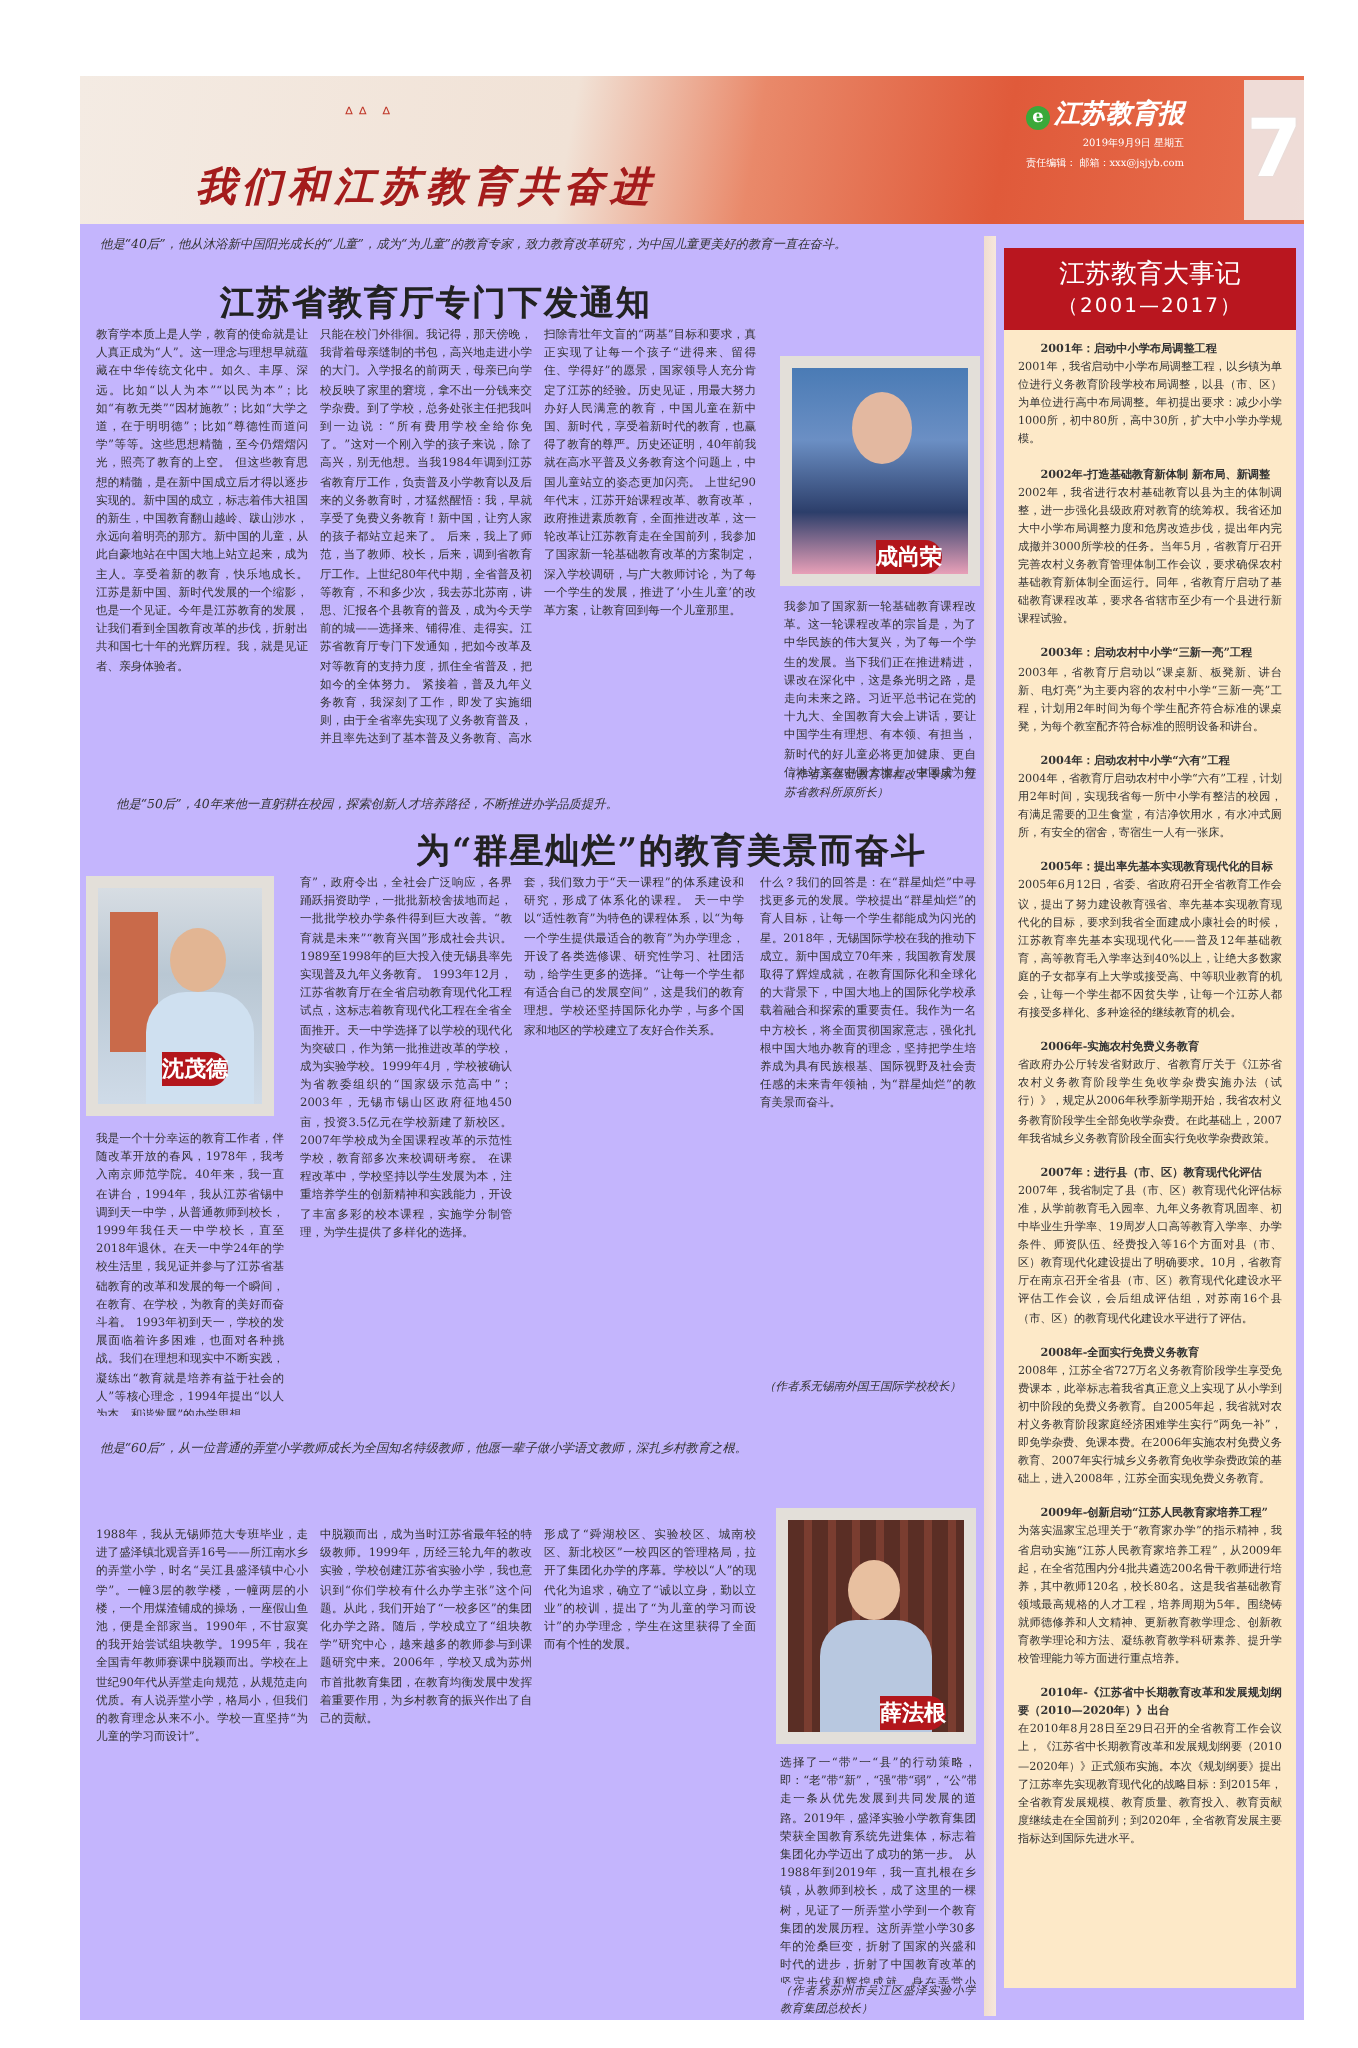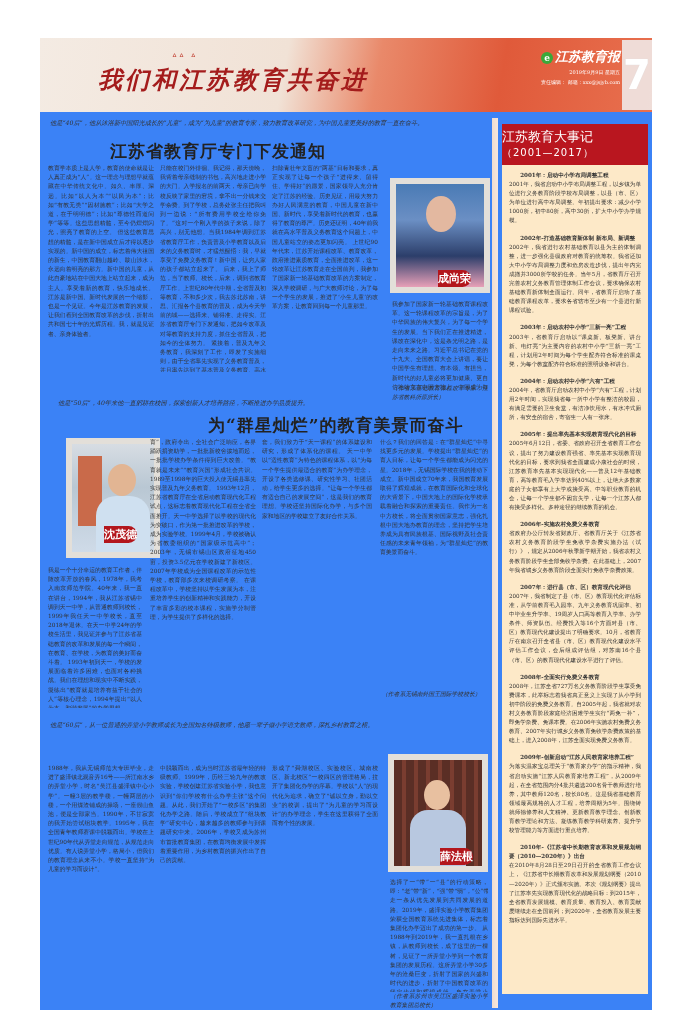--- a/index.html
+++ b/index.html
@@ -1,34 +1,34 @@
 <!DOCTYPE html>
 <html><head>
 <meta charset="utf-8">
 <style>
 *{box-sizing:border-box;margin:0;padding:0}
 body{width:679px;height:1024px;background:#fff;font-family:"DejaVu Serif",serif;overflow:hidden;position:relative}
-.page{position:absolute;left:40px;top:38px;width:612px;height:972px;background:#3b82f6}
+.page{position:absolute;left:40px;top:38px;width:612px;height:972px;background:#c4b5fd}
 .banner{position:absolute;left:0;top:0;width:612px;height:74px;background:linear-gradient(100deg,#f4ebe3 0%,#f1e2d6 40%,#e9896a 55%,#e05a3a 75%,#e8704f 100%);overflow:hidden}
 .banner .swoosh{position:absolute;left:230px;top:-40px;width:500px;height:120px;border-radius:50%;border-top:14px solid rgba(255,255,255,.35);transform:rotate(6deg)}
-.banner .title{position:absolute;left:58px;top:26px;font-size:24px;color:#a41c1c;font-style:italic;letter-spacing:3px;font-weight:bold}
+.banner .title{position:absolute;left:58px;top:42px;font-size:20px;color:#a41c1c;font-style:italic;letter-spacing:3px;font-weight:bold}
 .banner .birds{position:absolute;left:132px;top:14px;font-size:9px;color:#c0392b;letter-spacing:2px}
-.masthead{position:absolute;left:470px;top:10px;width:110px;text-align:right}
+.masthead{position:absolute;left:442px;top:10px;width:110px;text-align:right}
 .masthead .logo{font-size:13px;color:#fff;font-style:italic;font-weight:bold}
 .masthead .logo .e{display:inline-block;width:12px;height:12px;border-radius:50%;background:#3aa83a;color:#fff;font-size:9px;text-align:center;line-height:12px;font-style:normal;margin-right:2px}
 .masthead .meta{font-size:5px;color:#fff;line-height:8px;margin-top:2px}
 .pagenum{position:absolute;left:582px;top:2px;width:30px;height:70px;background:rgba(240,240,240,.85);font-family:"DejaVu Sans",sans-serif;font-size:40px;font-weight:bold;color:#fff;text-align:center;line-height:70px;text-shadow:0 0 1px #ddd}
 .lead{position:absolute;font-size:6.2px;color:#333;font-style:italic;line-height:9px}
 .h1{position:absolute;font-size:17px;font-weight:bold;color:#222;letter-spacing:1px}
 .col{position:absolute;font-size:5.8px;color:#333;line-height:9.2px;text-align:justify;overflow:hidden}
 .photo{position:absolute;background:#e3dfd9;padding:6px}
 .photo .img{width:100%;height:100%;position:relative;overflow:hidden}
 .nametag{position:absolute;font-size:11px;font-weight:bold;color:#fff;background:#b3161c;padding:1px 0;border-radius:0 10px 10px 0;font-family:"DejaVu Serif",serif}
 .sidebar{position:absolute;left:462px;top:86px;width:146px;height:870px;background:#fde9c8}
-.sidebar .shead{background:#b9161f;color:#fff;text-align:left;padding:4px 0 5px}
+.sidebar .shead{background:#b9161f;color:#fff;text-align:center;padding:4px 0 5px}
 .sidebar .shead .t1{font-size:13px;font-family:"DejaVu Sans",sans-serif}
 .sidebar .shead .t2{font-size:10px;font-family:"DejaVu Sans",sans-serif;letter-spacing:1px}
 .sidebar .entries{padding:6px 7px;font-size:5.6px;line-height:9.1px;color:#333;text-align:justify}
 .sidebar .entry{margin-bottom:8px}
 .sidebar .entry .yr{font-weight:bold;text-indent:2em}
 .sep{position:absolute;left:452px;top:80px;width:6px;height:890px;background:linear-gradient(90deg,#f0ddd0,#f7e7dc)}
 </style>
 </head>
 <body>
 
@@ -55,21 +55,21 @@
     <div class="img" style="background:linear-gradient(180deg,#4a7bb5 0%,#6b8fc4 35%,#2c3e6a 70%,#e8a0b8 100%);">
       <div style="position:absolute;left:30px;top:12px;width:30px;height:36px;border-radius:50%;background:#e3b8a0;"></div>
     </div>
     <div class="nametag" style="left:48px;top:92px;">成尚荣</div>
   </div>
   <div class="col" style="left:352px;top:262px;width:96px;height:92px;">我参加了国家新一轮基础教育课程改革。这一轮课程改革的宗旨是，为了中华民族的伟大复兴，为了每一个学生的发展。当下我们正在推进精进，课改在深化中，这是条光明之路，是走向未来之路。习近平总书记在党的十九大、全国教育大会上讲话，要让中国学生有理想、有本领、有担当，新时代的好儿童必将更加健康、更自信地站立在中国大地上。中国成为每一个学生的儿童梦、少年梦，中国学生将会走向更加美好的明天。</div>
   <div class="col" style="left:352px;top:346px;width:96px;height:20px;font-style:italic;">（作者系基础教育课程改革专家，江苏省教科所原所长）</div>
 
   <div class="lead" style="left:18px;top:360px;width:400px;">他是“50后”，40年来他一直躬耕在校园，探索创新人才培养路径，不断推进办学品质提升。</div>
   <div class="h1" style="left:168px;top:376px;">为“群星灿烂”的教育美景而奋斗</div>
-  <div class="photo" style="left:26px;top:400px;width:94px;height:120px;">
+  <div class="photo" style="left:3px;top:400px;width:94px;height:120px;">
     <div class="img" style="background:linear-gradient(180deg,#d7dde3 0%,#b9c7d3 40%,#cfdbe8 100%);">
       <div style="position:absolute;left:6px;top:12px;width:24px;height:70px;background:#c96a4a;"></div>
       <div style="position:absolute;left:36px;top:20px;width:28px;height:32px;border-radius:50%;background:#e2b593;"></div>
       <div style="position:absolute;left:24px;top:52px;width:54px;height:56px;border-radius:20px 20px 0 0;background:#cfe0f0;"></div>
     </div>
     <div class="nametag" style="left:38px;top:88px;">沈茂德</div>
   </div>
   <div class="col" style="left:8px;top:528px;width:94px;height:142px;">我是一个十分幸运的教育工作者，伴随改革开放的春风，1978年，我考入南京师范学院。40年来，我一直在讲台，1994年，我从江苏省锡中调到天一中学，从普通教师到校长，1999年我任天一中学校长，直至2018年退休。在天一中学24年的学校生活里，我见证并参与了江苏省基础教育的改革和发展的每一个瞬间，在教育、在学校，为教育的美好而奋斗着。  1993年初到天一，学校的发展面临着许多困难，也面对各种挑战。我们在理想和现实中不断实践，凝练出“教育就是培养有益于社会的人”等核心理念，1994年提出“以人为本，和谐发展”的办学思想。</div>
   <div class="col" style="left:110px;top:400px;width:106px;height:270px;">育”，政府令出，全社会广泛响应，各界踊跃捐资助学，一批批新校舍拔地而起，一批批学校办学条件得到巨大改善。“教育就是未来”“教育兴国”形成社会共识。1989至1998年的巨大投入使无锡县率先实现普及九年义务教育。  1993年12月，江苏省教育厅在全省启动教育现代化工程试点，这标志着教育现代化工程在全省全面推开。天一中学选择了以学校的现代化为突破口，作为第一批推进改革的学校，成为实验学校。1999年4月，学校被确认为省教委组织的“国家级示范高中”；2003年，无锡市锡山区政府征地450亩，投资3.5亿元在学校新建了新校区。2007年学校成为全国课程改革的示范性学校，教育部多次来校调研考察。  在课程改革中，学校坚持以学生发展为本，注重培养学生的创新精神和实践能力，开设了丰富多彩的校本课程，实施学分制管理，为学生提供了多样化的选择。</div>
   <div class="col" style="left:222px;top:400px;width:110px;height:270px;">套，我们致力于“天一课程”的体系建设和研究，形成了体系化的课程。  天一中学以“适性教育”为特色的课程体系，以“为每一个学生提供最适合的教育”为办学理念，开设了各类选修课、研究性学习、社团活动，给学生更多的选择。“让每一个学生都有适合自己的发展空间”，这是我们的教育理想。学校还坚持国际化办学，与多个国家和地区的学校建立了友好合作关系。</div>

